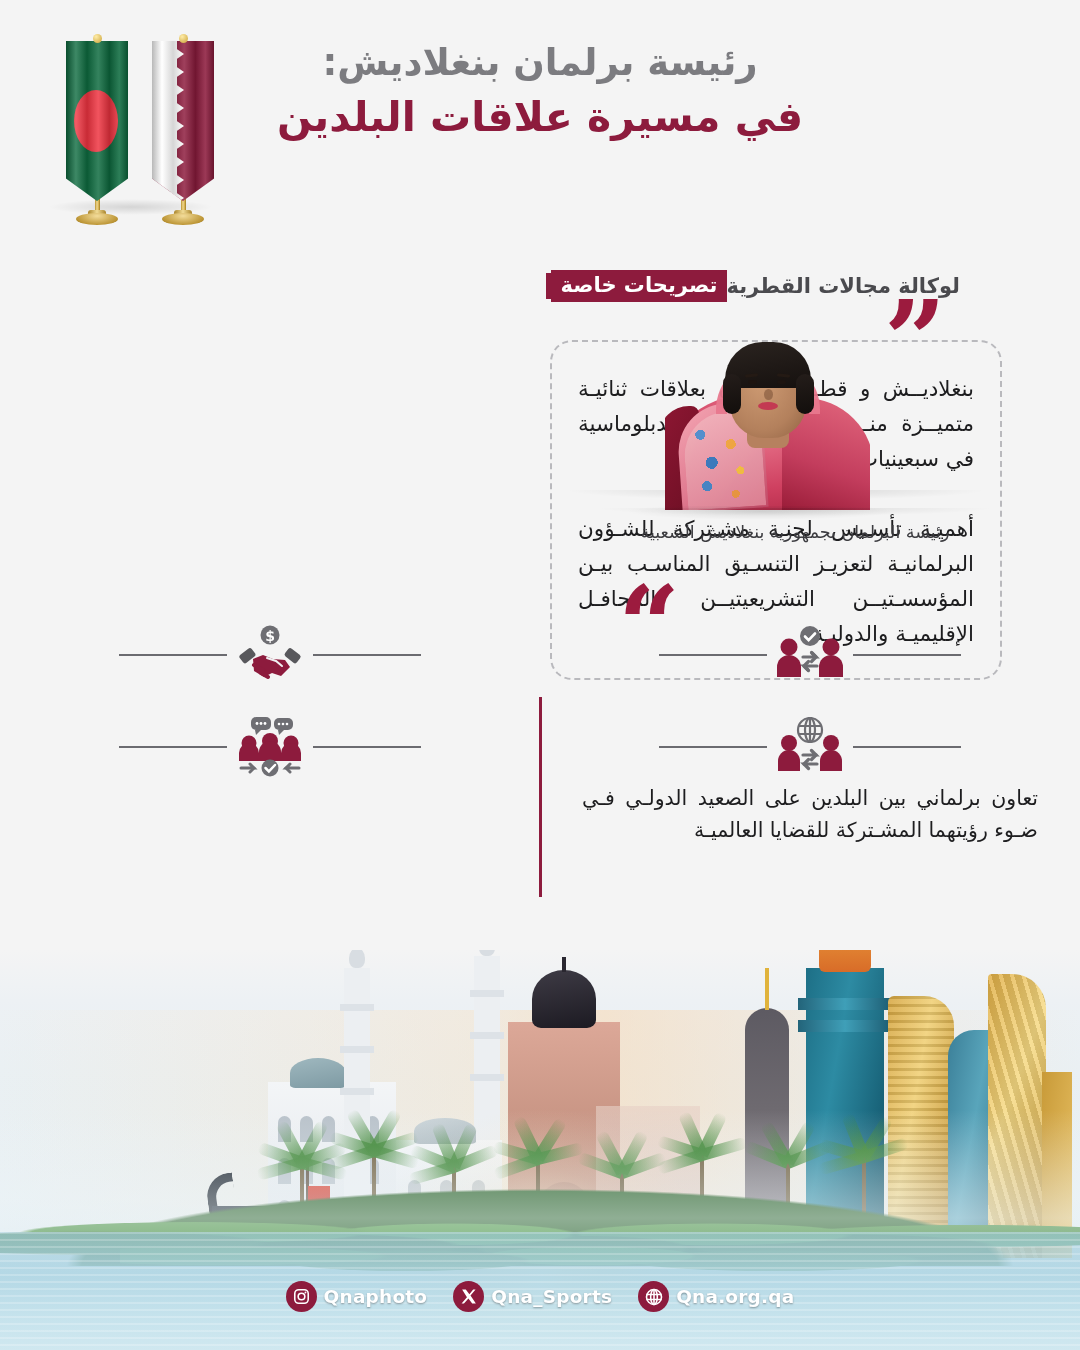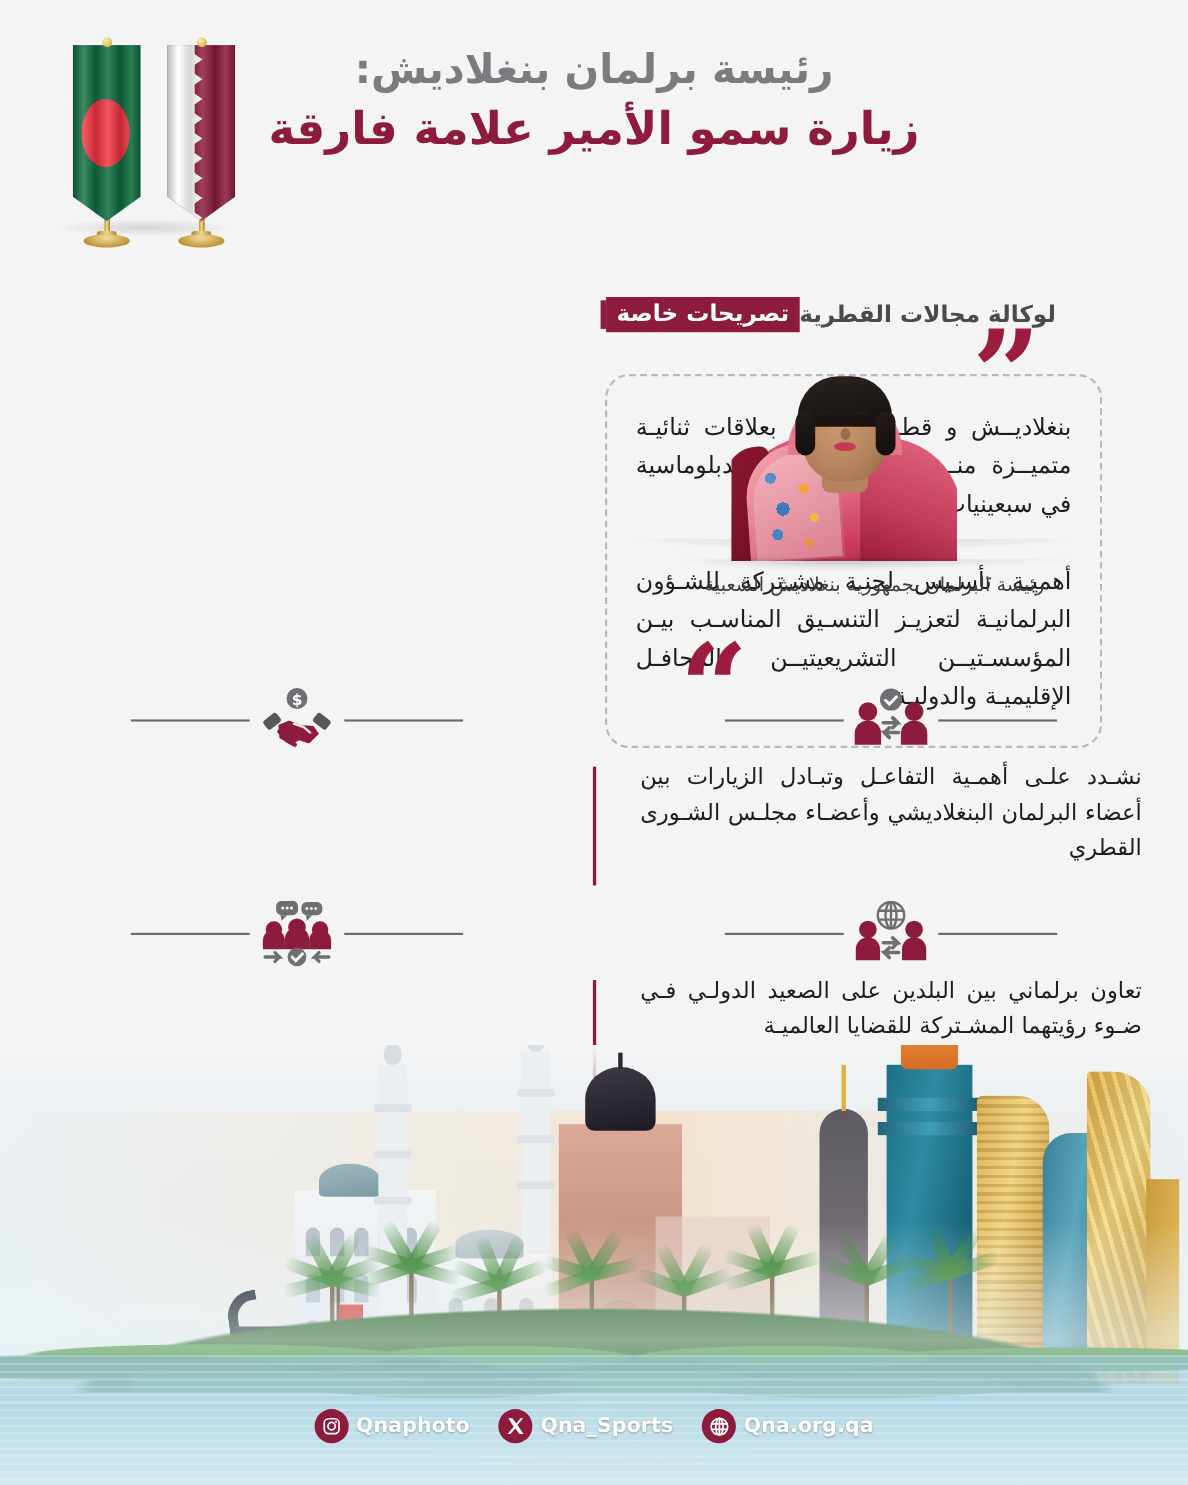--- a/index.html
+++ b/index.html
@@ -449,21 +449,21 @@
         <div class="fold"></div>
       </div>
       <div class="pole"></div>
       <div class="base2"></div>
       <div class="base"></div>
     </div>
   </div>
 
   <div class="headline">
     <div class="hl-kicker">رئيسة برلمان بنغلاديش:</div>
-    <div class="hl-main">زيارة سمو الأمير علامة فارقة</div>
+    <div class="hl-main">في مسيرة علاقات البلدين</div>
   </div>
 
 
   <div class="ribbon">
     <span class="txt2">لوكالة مجالات القطرية</span>
     <span class="txt1">تصريحات خاصة</span>
     <span class="tip"></span>
   </div>
 
   <div class="qmark qmark-top">”</div>
@@ -518,21 +518,20 @@
               <path d="M52 52 v-10 a12 12 0 0 1 24 0 v10 z" fill="#8d1b3d"></path>
               <circle cx="43" cy="11" r="10" fill="#6e6e73"></circle>
               <path d="M38 11.5 l3.6 3.6 L48 8.5" stroke="#fff" stroke-width="2.6" fill="none" stroke-linecap="round"></path>
               <path d="M36 32 h13 l-4-4 M50 41 h-13 l4 4" stroke="#6e6e73" stroke-width="3.2" fill="none" stroke-linecap="round"></path>
               <path d="M49 32 l-4.5 -4.5 M49 32 l-4.5 4.5" stroke="#6e6e73" stroke-width="3.2" fill="none" stroke-linecap="round"></path>
               <path d="M37 41 l4.5 -4.5 M37 41 l4.5 4.5" stroke="#6e6e73" stroke-width="3.2" fill="none" stroke-linecap="round"></path>
             </svg>
           </div>
           <div class="bline"></div>
         </div>
-        <div class="btext">نشـدد علـى أهمـية التفاعـل وتبـادل الزيارات بين أعضاء البرلمان البنغلاديشي وأعضـاء مجلـس الشـورى القطري</div>
       </div>
 
       <div class="bcell">
         <div class="bicon-wrap bicon-row">
           <div class="bline"></div>
           <div class="bicon">
             <svg width="86" height="60" viewBox="0 0 86 60">
               <circle cx="43" cy="10" r="9.5" fill="#6e6e73"></circle>
               <text x="43" y="15.5" font-family="DejaVu Sans, sans-serif" font-size="14" font-weight="bold" fill="#fff" text-anchor="middle">$</text>
               <rect x="13" y="26" width="15" height="10" rx="2.5" fill="#58585c" transform="rotate(-38 20 31)"></rect>

